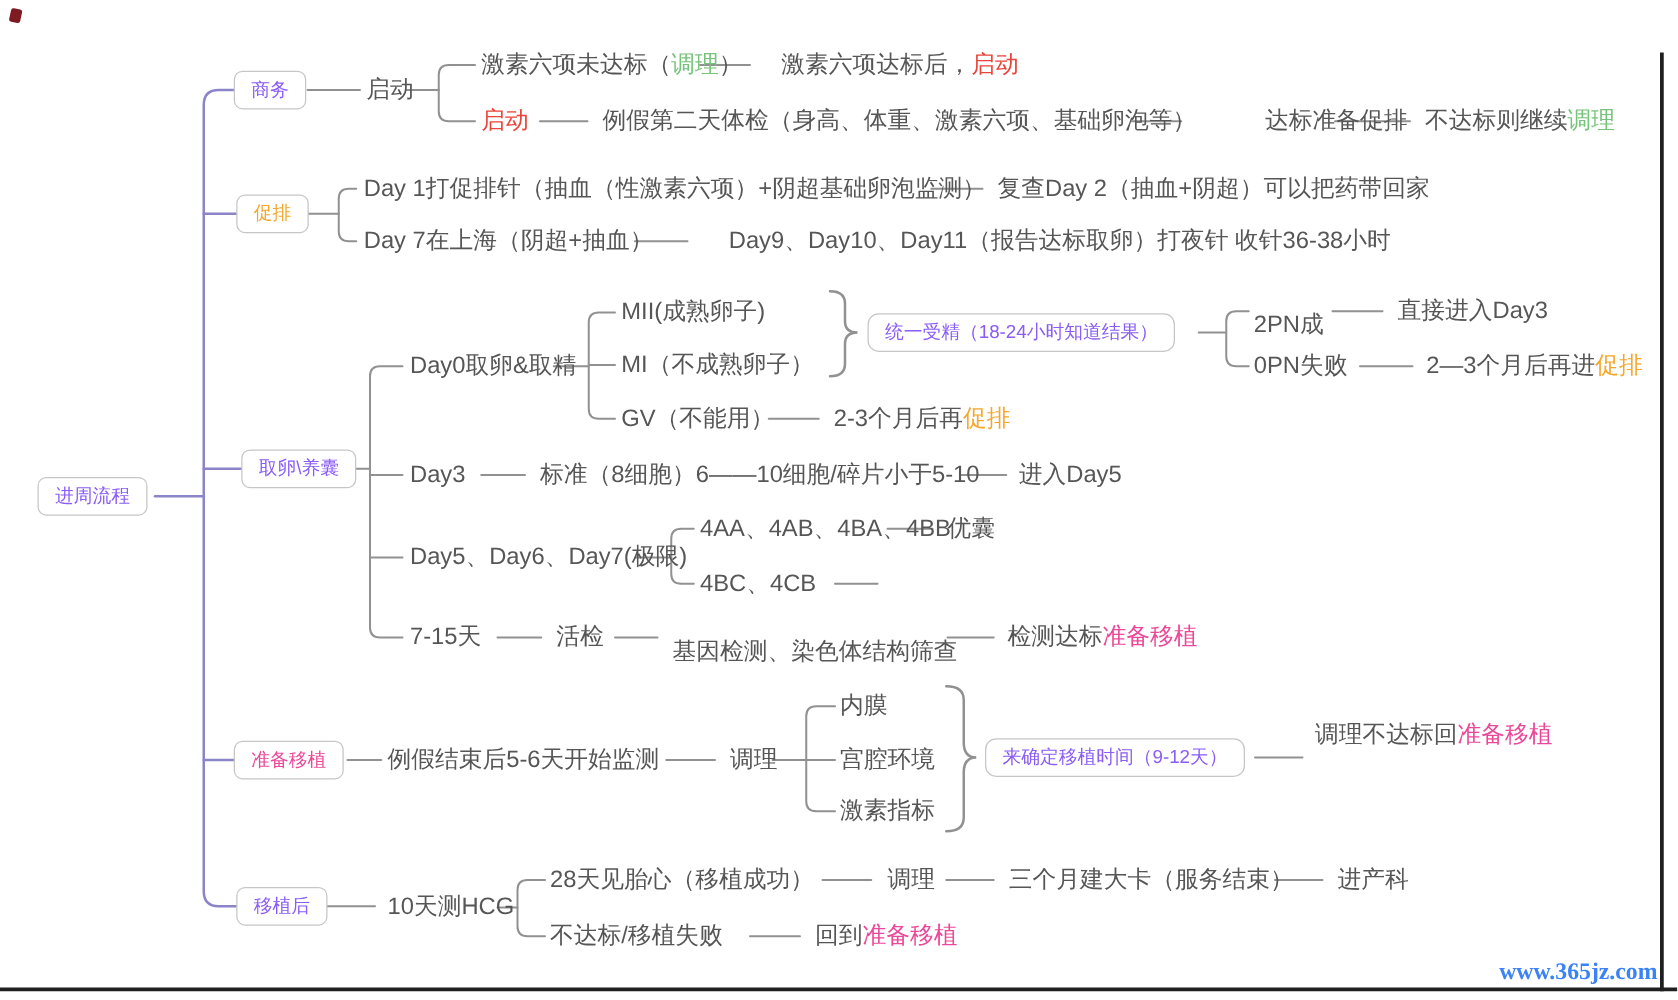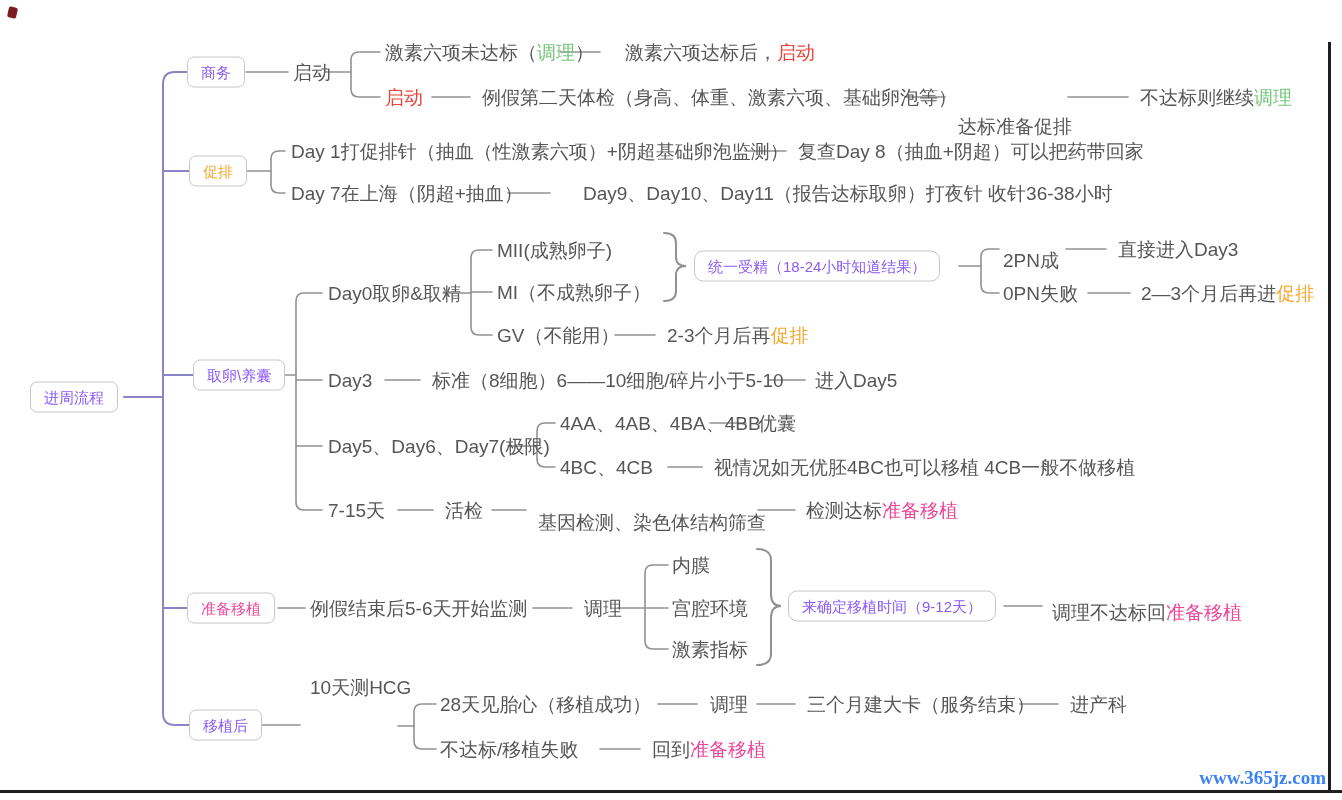--- a/index.html
+++ b/index.html
@@ -94,27 +94,27 @@
 
   <div class="lbl" style="left:293px;top:72px;">启动</div>
   <div class="lbl" style="left:385px;top:52px;">
     <span>激素六项未达标（</span><span class="c-green">调理</span><span>）</span>
   </div>
   <div class="lbl" style="left:625px;top:52px;">
     <span>激素六项达标后，</span><span class="c-red">启动</span>
   </div>
   <div class="lbl c-red" style="left:385px;top:97px;">启动</div>
   <div class="lbl" style="left:482px;top:97px;">例假第二天体检（身高、体重、激素六项、基础卵泡等）</div>
-  <div class="lbl" style="left:958px;top:97px;margin-top:29px;">达标准备促排</div>
+  <div class="lbl" style="left:1012px;top:97px;">达标准备促排</div>
   <div class="lbl" style="left:1140px;top:97px;">
     <span>不达标则继续</span><span class="c-green">调理</span>
   </div>
 
   <div class="lbl" style="left:291px;top:151px;">Day 1打促排针（抽血（性激素六项）+阴超基础卵泡监测）</div>
-  <div class="lbl" style="left:798px;top:151px;">复查Day 8（抽血+阴超）可以把药带回家</div>
+  <div class="lbl" style="left:798px;top:151px;">复查Day 2（抽血+阴超）可以把药带回家</div>
   <div class="lbl" style="left:291px;top:193px;">Day 7在上海（阴超+抽血）</div>
   <div class="lbl" style="left:583px;top:193px;">Day9、Day10、Day11（报告达标取卵）打夜针 收针36-38小时</div>
 
   <div class="lbl" style="left:328px;top:293px;">Day0取卵&amp;取精</div>
   <div class="lbl" style="left:497px;top:250px;">MII(成熟卵子)</div>
   <div class="lbl" style="left:497px;top:292px;">MI（不成熟卵子）</div>
   <div class="lbl" style="left:497px;top:335px;">GV（不能用）</div>
   <div class="lbl" style="left:667px;top:335px;">
     <span>2-3个月后再</span><span class="c-orange">促排</span>
   </div>
@@ -125,39 +125,38 @@
   <div class="lbl" style="left:1141px;top:293px;">
     <span>2—3个月后再进</span><span class="c-orange">促排</span>
   </div>
   <div class="lbl" style="left:328px;top:380px;">Day3</div>
   <div class="lbl" style="left:432px;top:380px;">标准（8细胞）6——10细胞/碎片小于5-10</div>
   <div class="lbl" style="left:815px;top:380px;">进入Day5</div>
   <div class="lbl" style="left:328px;top:446px;">Day5、Day6、Day7(极限)</div>
   <div class="lbl" style="left:560px;top:423px;">4AA、4AB、4BA、4BB</div>
   <div class="lbl" style="left:758px;top:423px;">优囊</div>
   <div class="lbl" style="left:560px;top:467px;">4BC、4CB</div>
-  <div class="lbl" style="left:714px;top:467px;">视情况如无优胚4BC也可以移植 4CB一般不做移植</div>
   <div class="lbl" style="left:328px;top:510px;">7-15天</div>
   <div class="lbl" style="left:445px;top:510px;">活检</div>
   <div class="lbl" style="left:538px;top:510px;margin-top:12px;">基因检测、染色体结构筛查</div>
   <div class="lbl" style="left:806px;top:510px;">
     <span>检测达标</span><span class="c-cyan">准备移植</span>
   </div>
 
   <div class="lbl" style="left:310px;top:608px;">例假结束后5-6天开始监测</div>
   <div class="lbl" style="left:584px;top:608px;">调理</div>
   <div class="lbl" style="left:672px;top:565px;">内膜</div>
   <div class="lbl" style="left:672px;top:608px;">宫腔环境</div>
   <div class="lbl" style="left:672px;top:649px;">激素指标</div>
   <div class="nodebox stmtbox" style="left:788px;top:606px;">来确定移植时间（9-12天）</div>
-  <div class="lbl" style="left:1052px;top:612px;">
+  <div class="lbl" style="left:1052px;top:588px;">
     <span>调理不达标回</span><span class="c-cyan">准备移植</span>
   </div>
 
-  <div class="lbl" style="left:310px;top:687px;">10天测HCG</div>
+  <div class="lbl" style="left:310px;top:726px;">10天测HCG</div>
   <div class="lbl" style="left:440px;top:704px;">28天见胎心（移植成功）</div>
   <div class="lbl" style="left:710px;top:704px;">调理</div>
   <div class="lbl" style="left:807px;top:704px;">三个月建大卡（服务结束）</div>
   <div class="lbl" style="left:1070px;top:704px;">进产科</div>
   <div class="lbl" style="left:440px;top:749px;">不达标/移植失败</div>
   <div class="lbl" style="left:652px;top:749px;">
     <span>回到</span><span class="c-cyan">准备移植</span>
   </div>
 
   <div class="corner-mark"></div>

